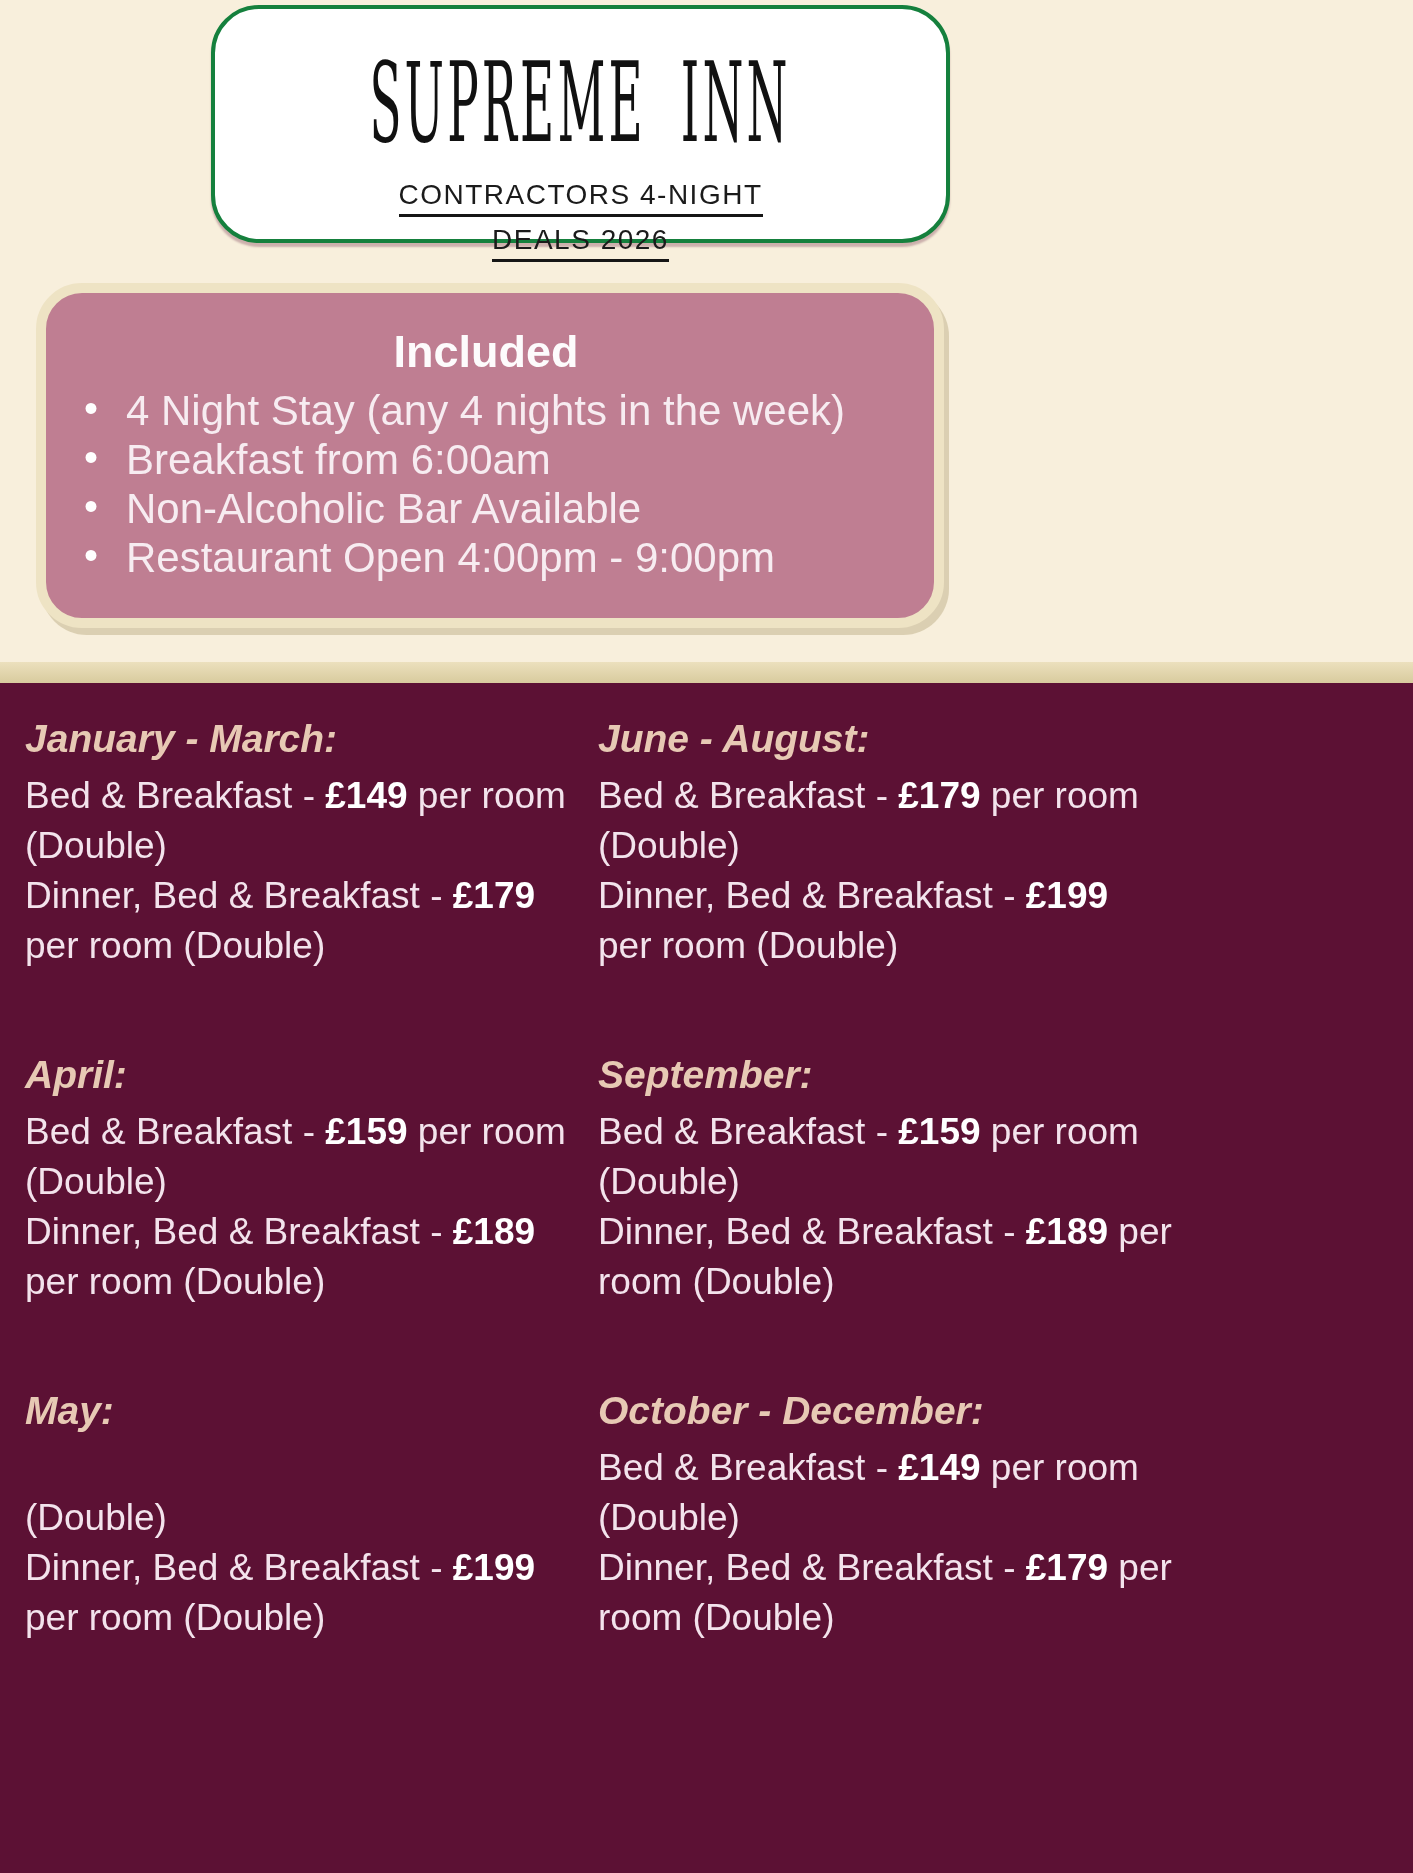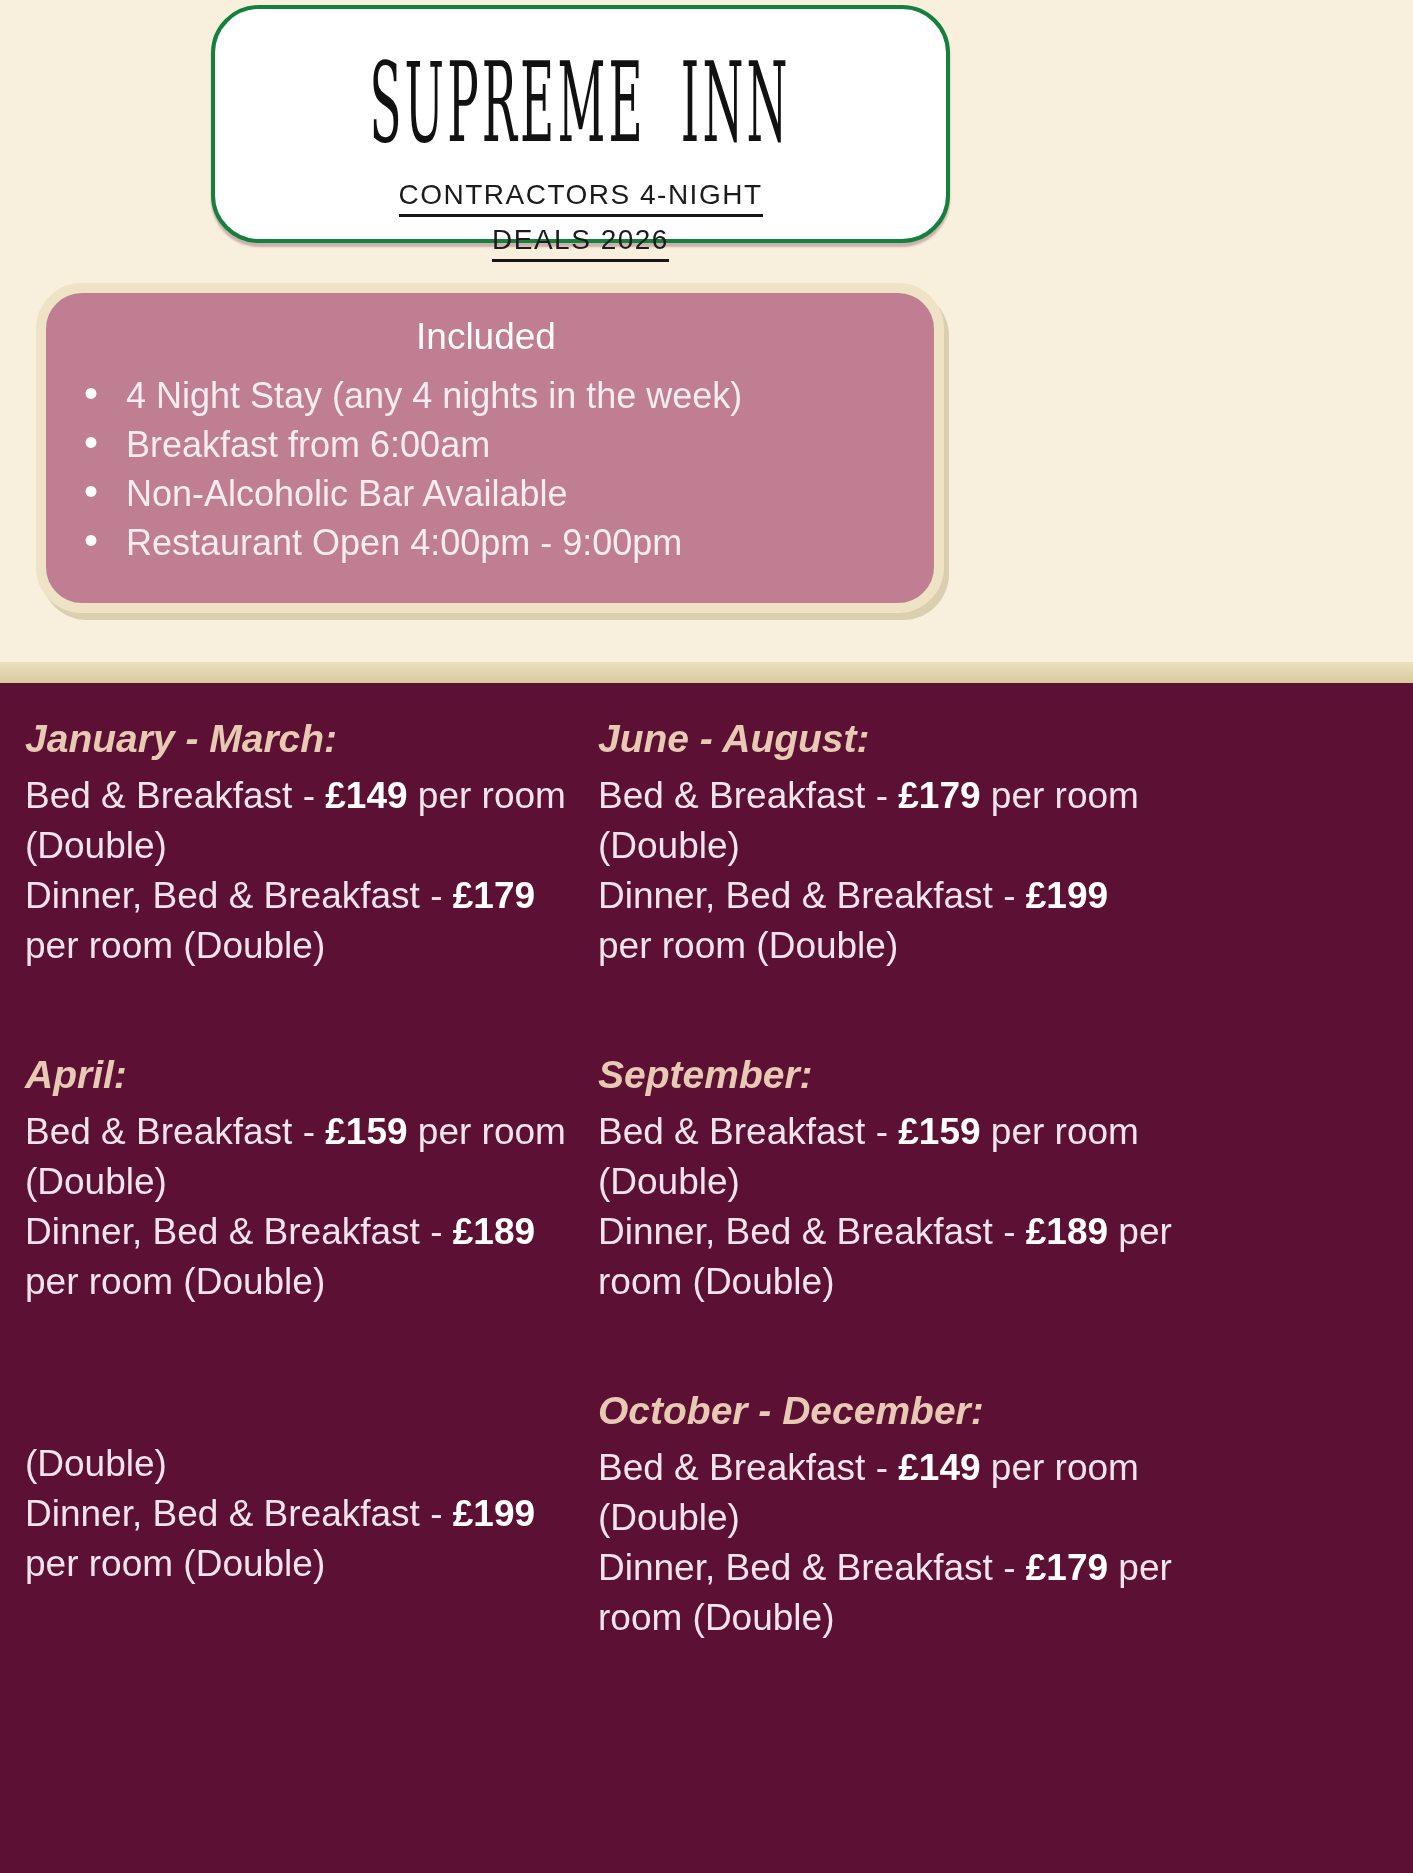--- a/index.html
+++ b/index.html
@@ -59,34 +59,34 @@
     box-sizing:border-box;
     background:#bf7e92;
     border:10px solid #eee3c4;
     border-radius:46px;
     box-shadow:5px 7px 0 rgba(165,150,100,.35);
     padding:18px 30px 36px 22px;
     color:#f7ecf1;
   }
   .included-title{
     text-align:center;
-    font-size:37px;
-    font-weight:normal;
+    font-size:45px;
+    font-weight:bold;
     color:#fdfbfc;
     line-height:52px;
-    margin:0 0 8px 0;
+    margin:15px 0 8px 0;
   }
   .included-list{
     list-style:none;
     margin:0;padding:0 0 0 16px;
   }
   .included-list li{
     position:relative;
     padding-left:42px;
-    font-size:36px;
+    font-size:42px;
     line-height:49px;
     white-space:nowrap;
   }
   .included-list li::before{
     content:"\2022";
     position:absolute;left:0;top:-2px;
     font-size:40px;
     color:#ffffff;
   }
 
@@ -175,20 +175,21 @@
           <span class="line"><span>Bed &amp; Breakfast - </span><b>£159</b><span> per room</span></span><br>
           <span class="line">(Double)</span>
         </p>
         <p class="rate">
           <span class="line"><span>Dinner, Bed &amp; Breakfast - </span><b>£189</b><span></span></span><br>
           <span class="line">per room (Double)</span>
         </p>
       </div>
 
       <div class="season">
+        <h3 class="season-heading">May:</h3>
         <p class="rate">
           <br>
           <span class="line">(Double)</span>
         </p>
         <p class="rate">
           <span class="line"><span>Dinner, Bed &amp; Breakfast - </span><b>£199</b><span></span></span><br>
           <span class="line">per room (Double)</span>
         </p>
       </div>
 

